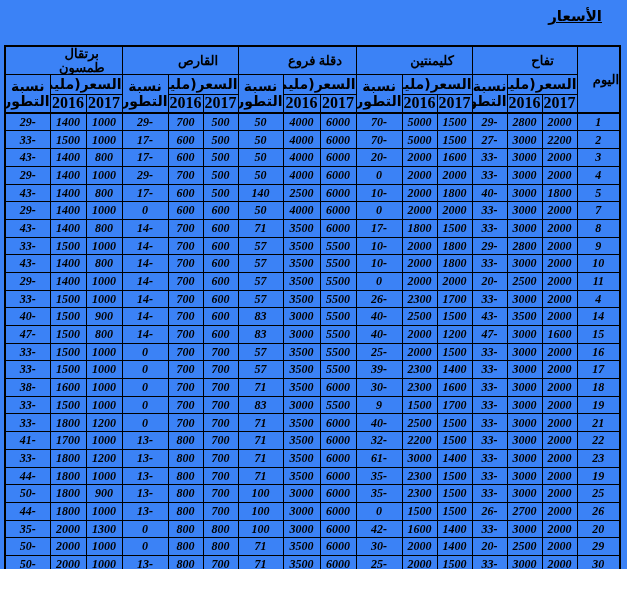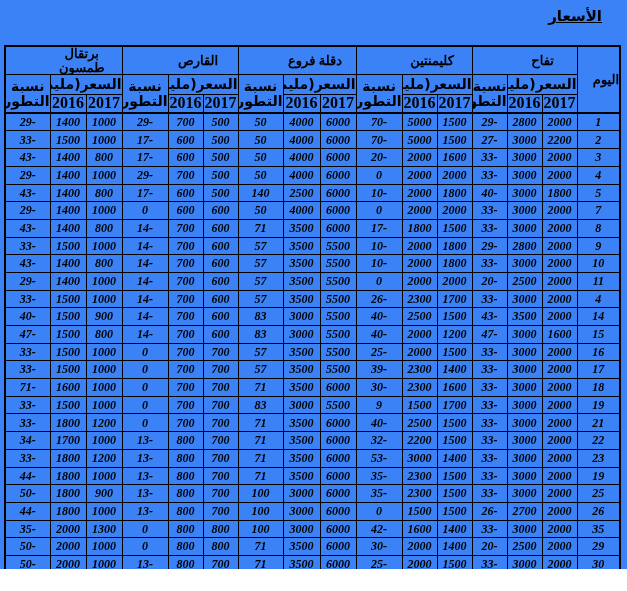--- a/index.html
+++ b/index.html
@@ -347,21 +347,21 @@
           <td>5500</td>
           <td>39-</td>
           <td>2300</td>
           <td>1400</td>
           <td>33-</td>
           <td>3000</td>
           <td>2000</td>
           <td>17</td>
         </tr>
         <tr>
-          <td>71-</td>
+          <td>38-</td>
           <td>1600</td>
           <td>1000</td>
           <td>0</td>
           <td>700</td>
           <td>700</td>
           <td>71</td>
           <td>3500</td>
           <td>6000</td>
           <td>30-</td>
           <td>2300</td>
@@ -401,21 +401,21 @@
           <td>6000</td>
           <td>40-</td>
           <td>2500</td>
           <td>1500</td>
           <td>33-</td>
           <td>3000</td>
           <td>2000</td>
           <td>21</td>
         </tr>
         <tr>
-          <td>34-</td>
+          <td>41-</td>
           <td>1700</td>
           <td>1000</td>
           <td>13-</td>
           <td>800</td>
           <td>700</td>
           <td>71</td>
           <td>3500</td>
           <td>6000</td>
           <td>32-</td>
           <td>2200</td>
@@ -428,21 +428,21 @@
         <tr>
           <td>33-</td>
           <td>1800</td>
           <td>1200</td>
           <td>13-</td>
           <td>800</td>
           <td>700</td>
           <td>71</td>
           <td>3500</td>
           <td>6000</td>
-          <td>53-</td>
+          <td>61-</td>
           <td>3000</td>
           <td>1400</td>
           <td>33-</td>
           <td>3000</td>
           <td>2000</td>
           <td>23</td>
         </tr>
         <tr>
           <td>44-</td>
           <td>1800</td>
@@ -506,21 +506,21 @@
           <td>800</td>
           <td>100</td>
           <td>3000</td>
           <td>6000</td>
           <td>42-</td>
           <td>1600</td>
           <td>1400</td>
           <td>33-</td>
           <td>3000</td>
           <td>2000</td>
-          <td>35</td>
+          <td>20</td>
         </tr>
         <tr>
           <td>50-</td>
           <td>2000</td>
           <td>1000</td>
           <td>0</td>
           <td>800</td>
           <td>800</td>
           <td>71</td>
           <td>3500</td>

